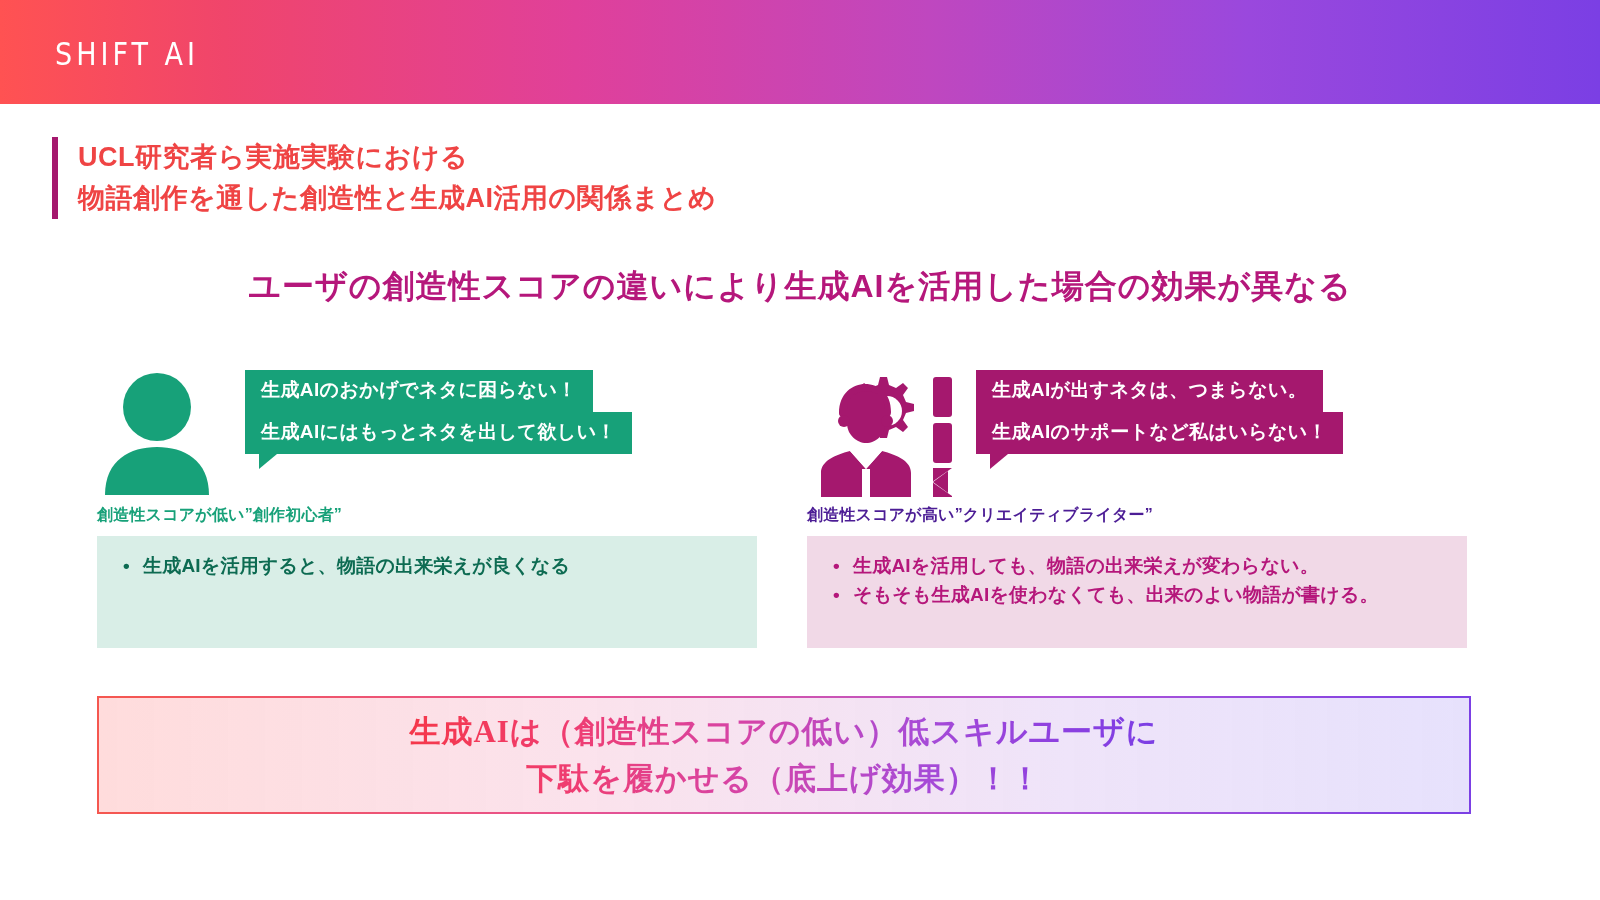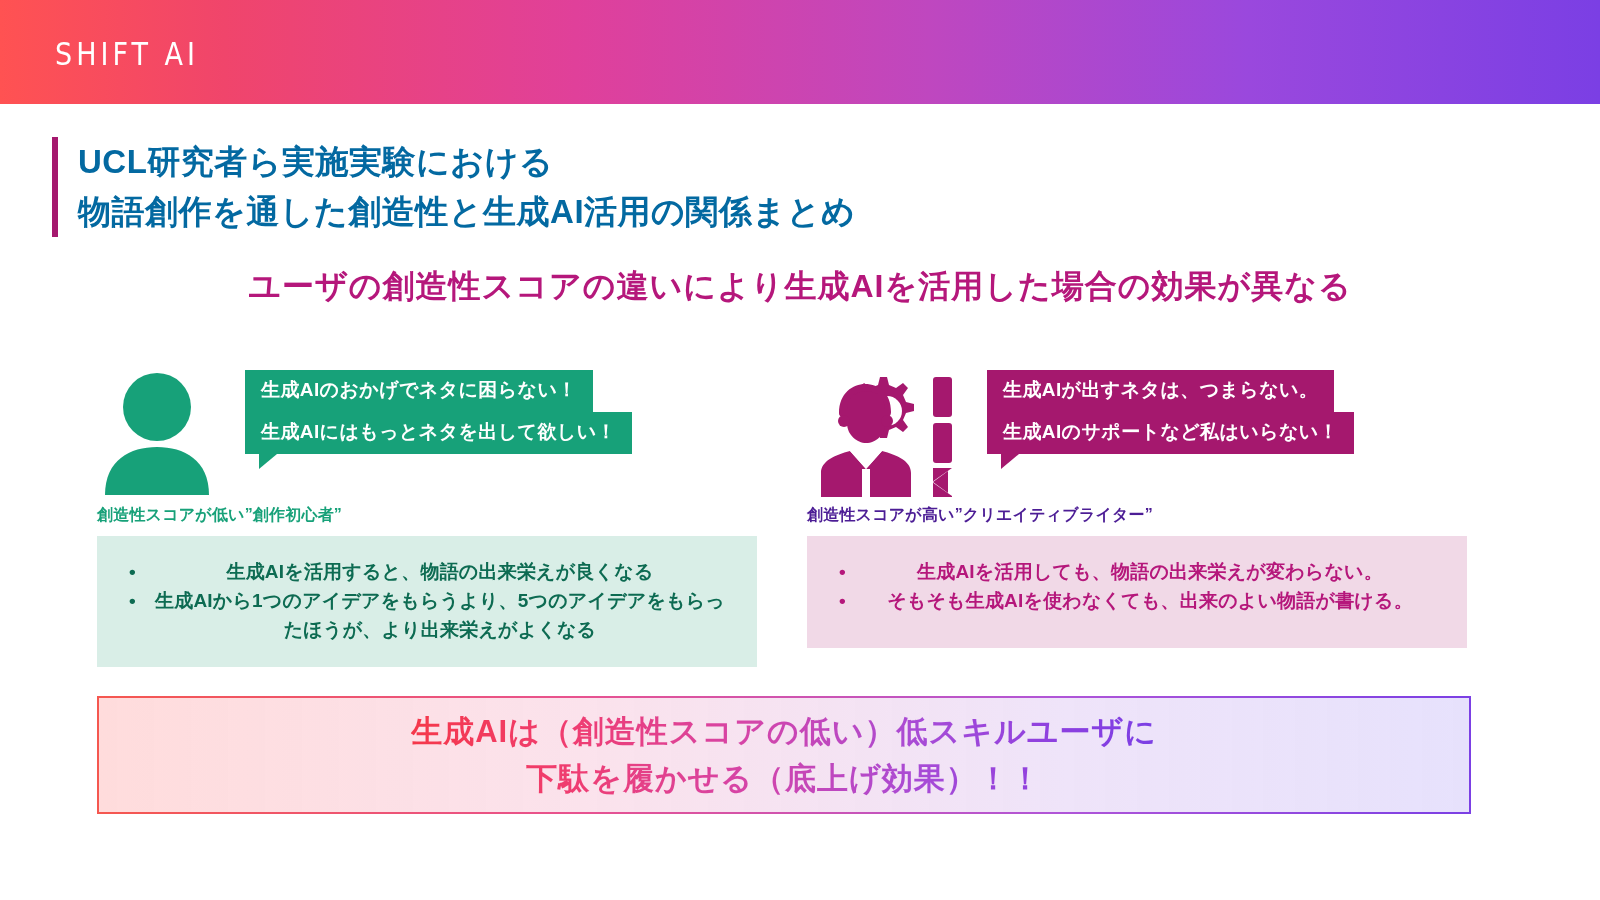--- a/index.html
+++ b/index.html
@@ -48,24 +48,24 @@
     display: flex;
     align-items: stretch;
   }
   .title-bar {
     width: 6px;
     background: #a5186e;
     margin-right: 20px;
     flex: 0 0 6px;
   }
   .title-text {
-    font-size: 33px;
+    font-size: 27px;
     font-weight: bold;
     line-height: 1.52;
-    color: #0369a1;
+    color: #ef4444;
     letter-spacing: 0.5px;
     white-space: pre-line;
   }
 
   
   .subtitle {
     position: absolute;
     left: 0; top: 265px;
     width: 1600px;
     text-align: center;
@@ -87,21 +87,21 @@
     position: absolute;
     left: 0; top: 0;
     width: 150px; height: 130px;
   }
 
   .bubbles {
     position: absolute;
     top: 5px;
   }
   .persona.left  .bubbles { left: 150px; }
-  .persona.right .bubbles { left: 170px; padding-left: 12px; }
+  .persona.right .bubbles { left: 159px; padding-left: 12px; }
 
   .bubble {
     position: relative;
     display: inline-block;
     color: #ffffff;
     font-size: 19px;
     font-weight: bold;
     padding: 10px 16px 11px 16px;
     letter-spacing: 0.4px;
     white-space: nowrap;
@@ -138,24 +138,23 @@
     top: 536px;
     width: 660px;
     min-height: 112px;
     box-sizing: border-box;
     padding: 16px 20px 16px 24px;
   }
   .bullet-box.left  { left: 97px;  background: #d9eee7; }
   .bullet-box.right { left: 807px; background: #f1d9e7; }
 
   .bullet-box ul {
-    margin: 6px;
+    margin: 0;
     padding-left: 22px;
     list-style: none;
-    text-align: center;
   }
   .bullet-box li {
     position: relative;
     font-size: 19px;
     font-weight: bold;
     line-height: 1.52;
     letter-spacing: 0.2px;
   }
   .bullet-box li::before {
     content: "\2022";
@@ -194,20 +193,21 @@
     background: linear-gradient(90deg,
         #f5384a 0%,
         #ef3d72 22%,
         #d544a8 45%,
         #a84bd6 68%,
         #8b3fe0 88%,
         #7b3fe4 100%);
     -webkit-background-clip: text;
     background-clip: text;
     color: transparent;
+    font-family: Liberation Serif, serif;
     -webkit-text-fill-color: transparent;
   }
 </style>
 </head>
 <body>
 
 <div class="header">
   <div class="logo">SHIFT AI</div>
 </div>
 
@@ -265,21 +265,20 @@
     <div class="bubble magenta">生成AIが出すネタは、つまらない。</div>
     <br>
     <div class="bubble magenta">生成AIのサポートなど私はいらない！</div>
   </div>
 </div>
 <div class="persona-caption right">創造性スコアが高い”クリエイティブライター”</div>
 
 <div class="bullet-box left">
   <ul>
     <li>生成AIを活用すると、物語の出来栄えが良くなる</li>
-    <li>生成AIから1つのアイデアをもらうより、5つのアイデアをもらったほうが、より出来栄えがよくなる</li>
   </ul>
 </div>
 
 <div class="bullet-box right">
   <ul>
     <li>生成AIを活用しても、物語の出来栄えが変わらない。</li>
     <li>そもそも生成AIを使わなくても、出来のよい物語が書ける。</li>
   </ul>
 </div>
 

